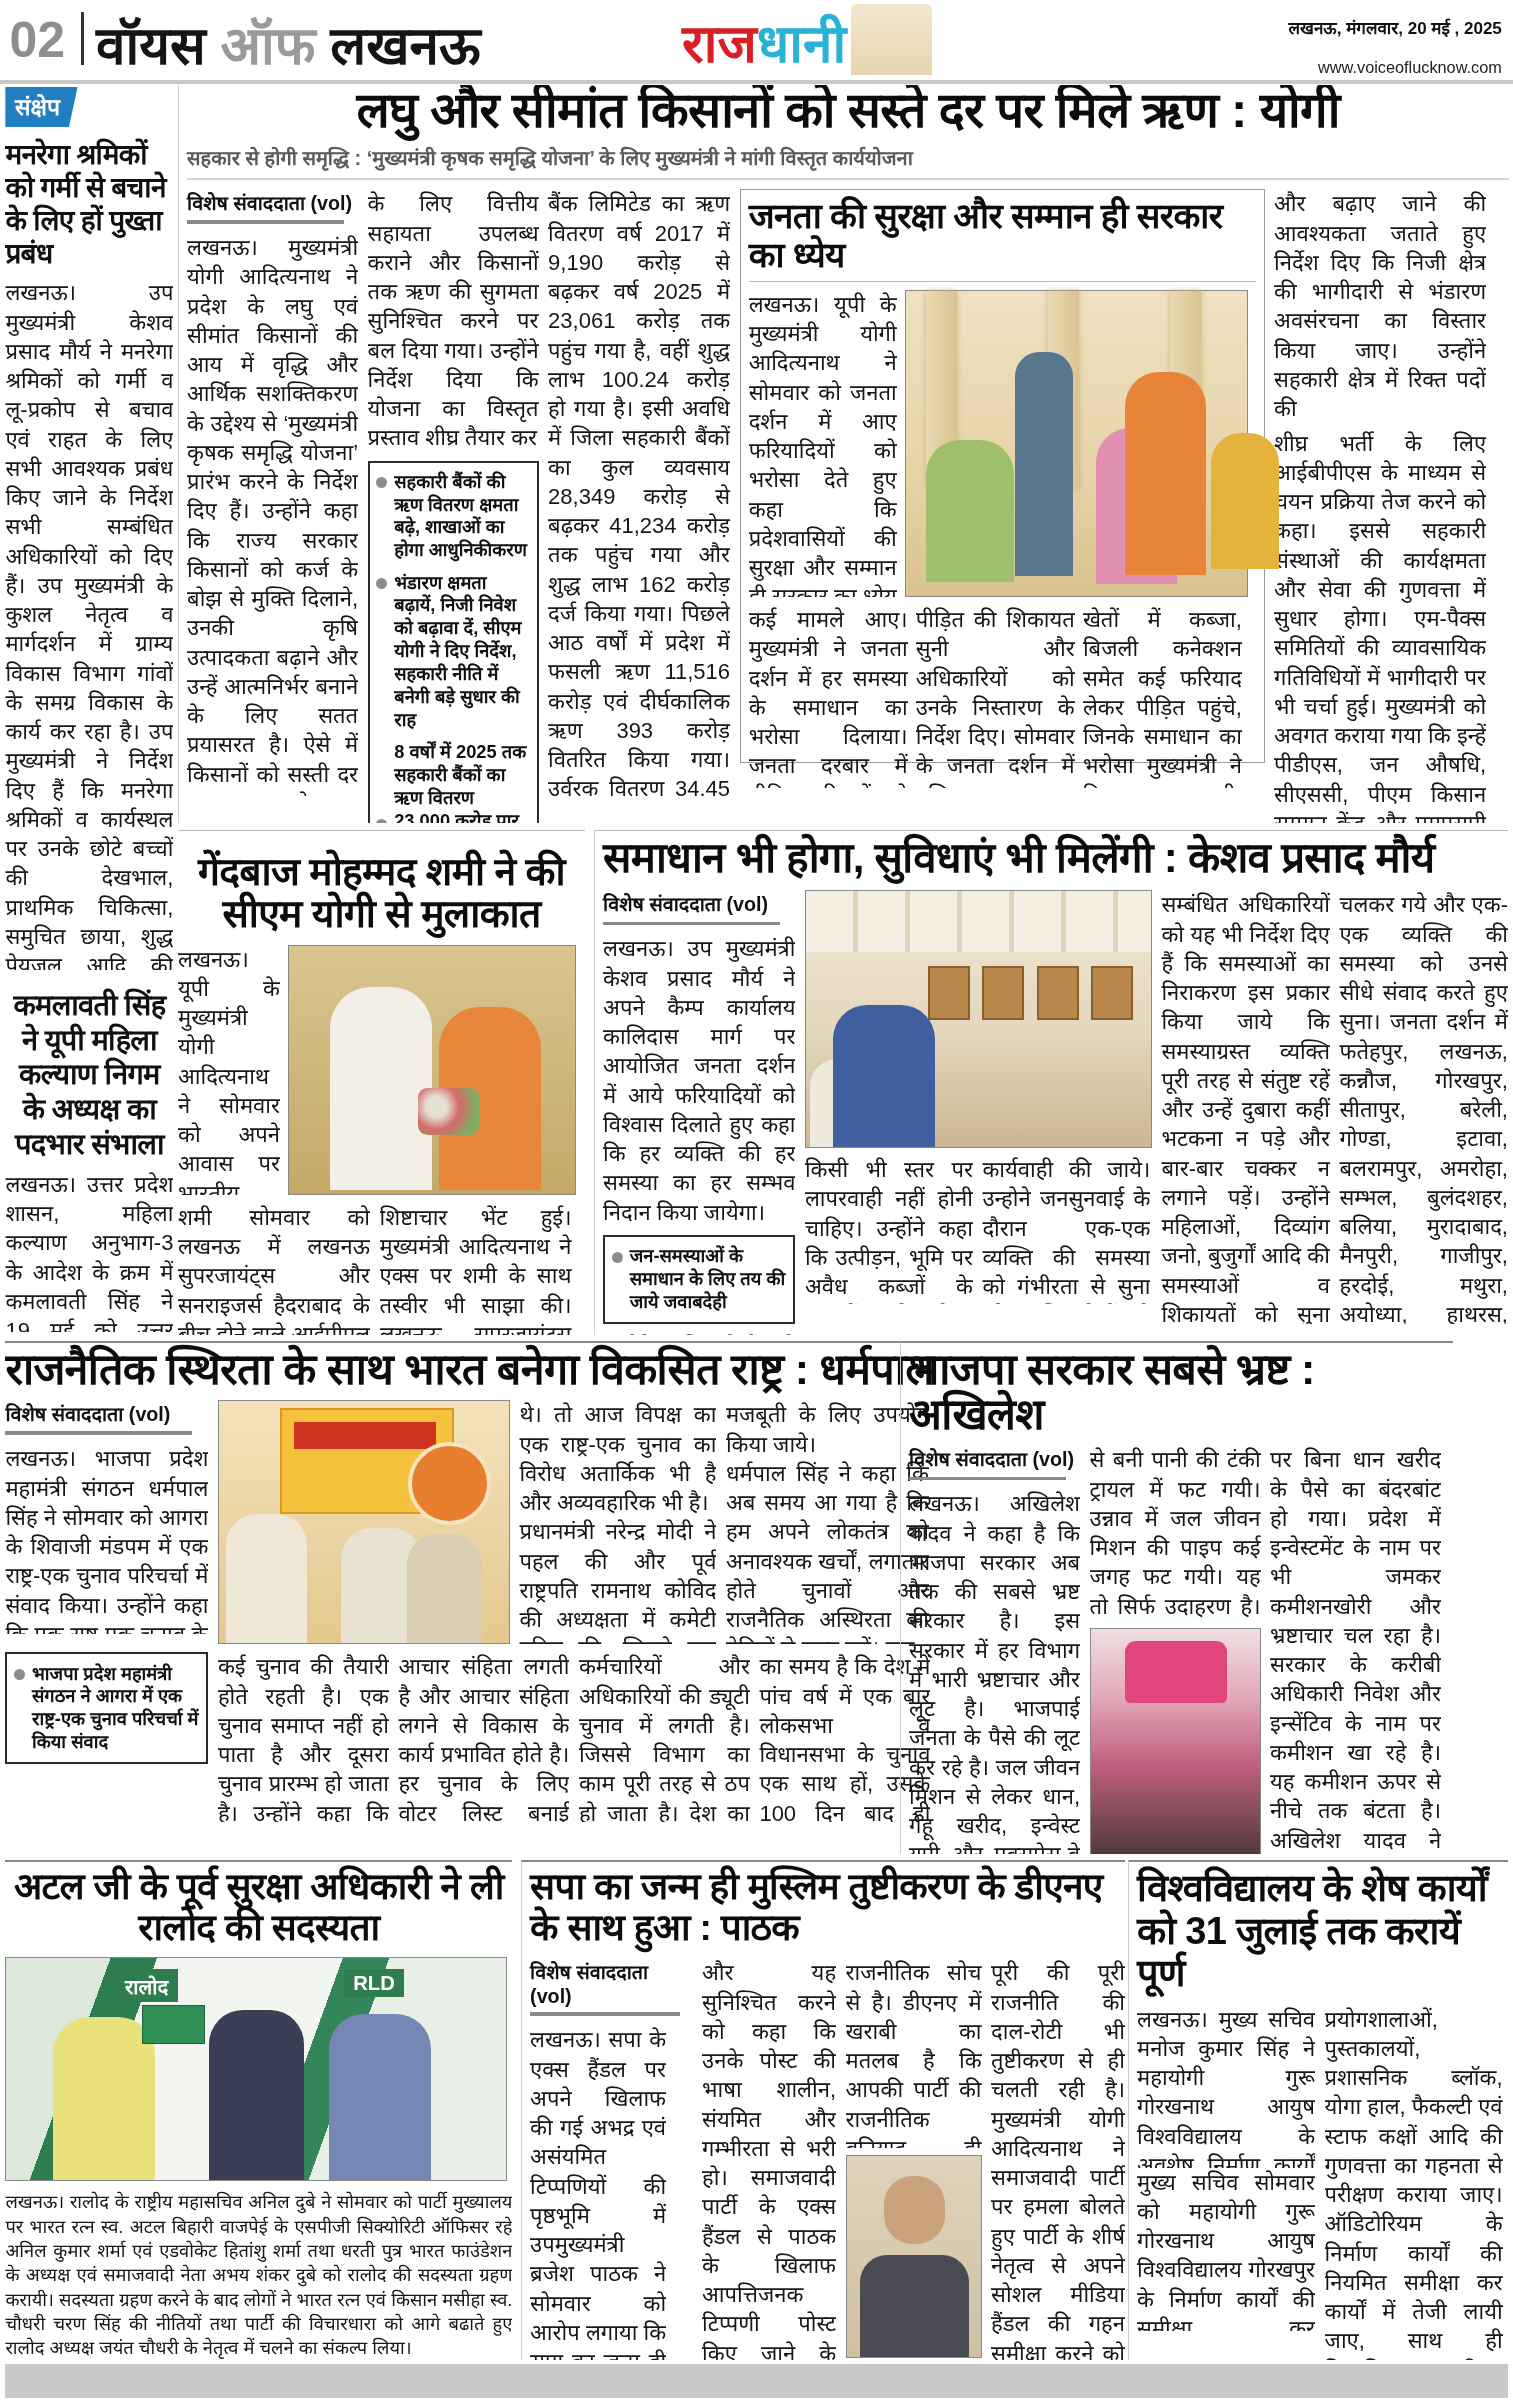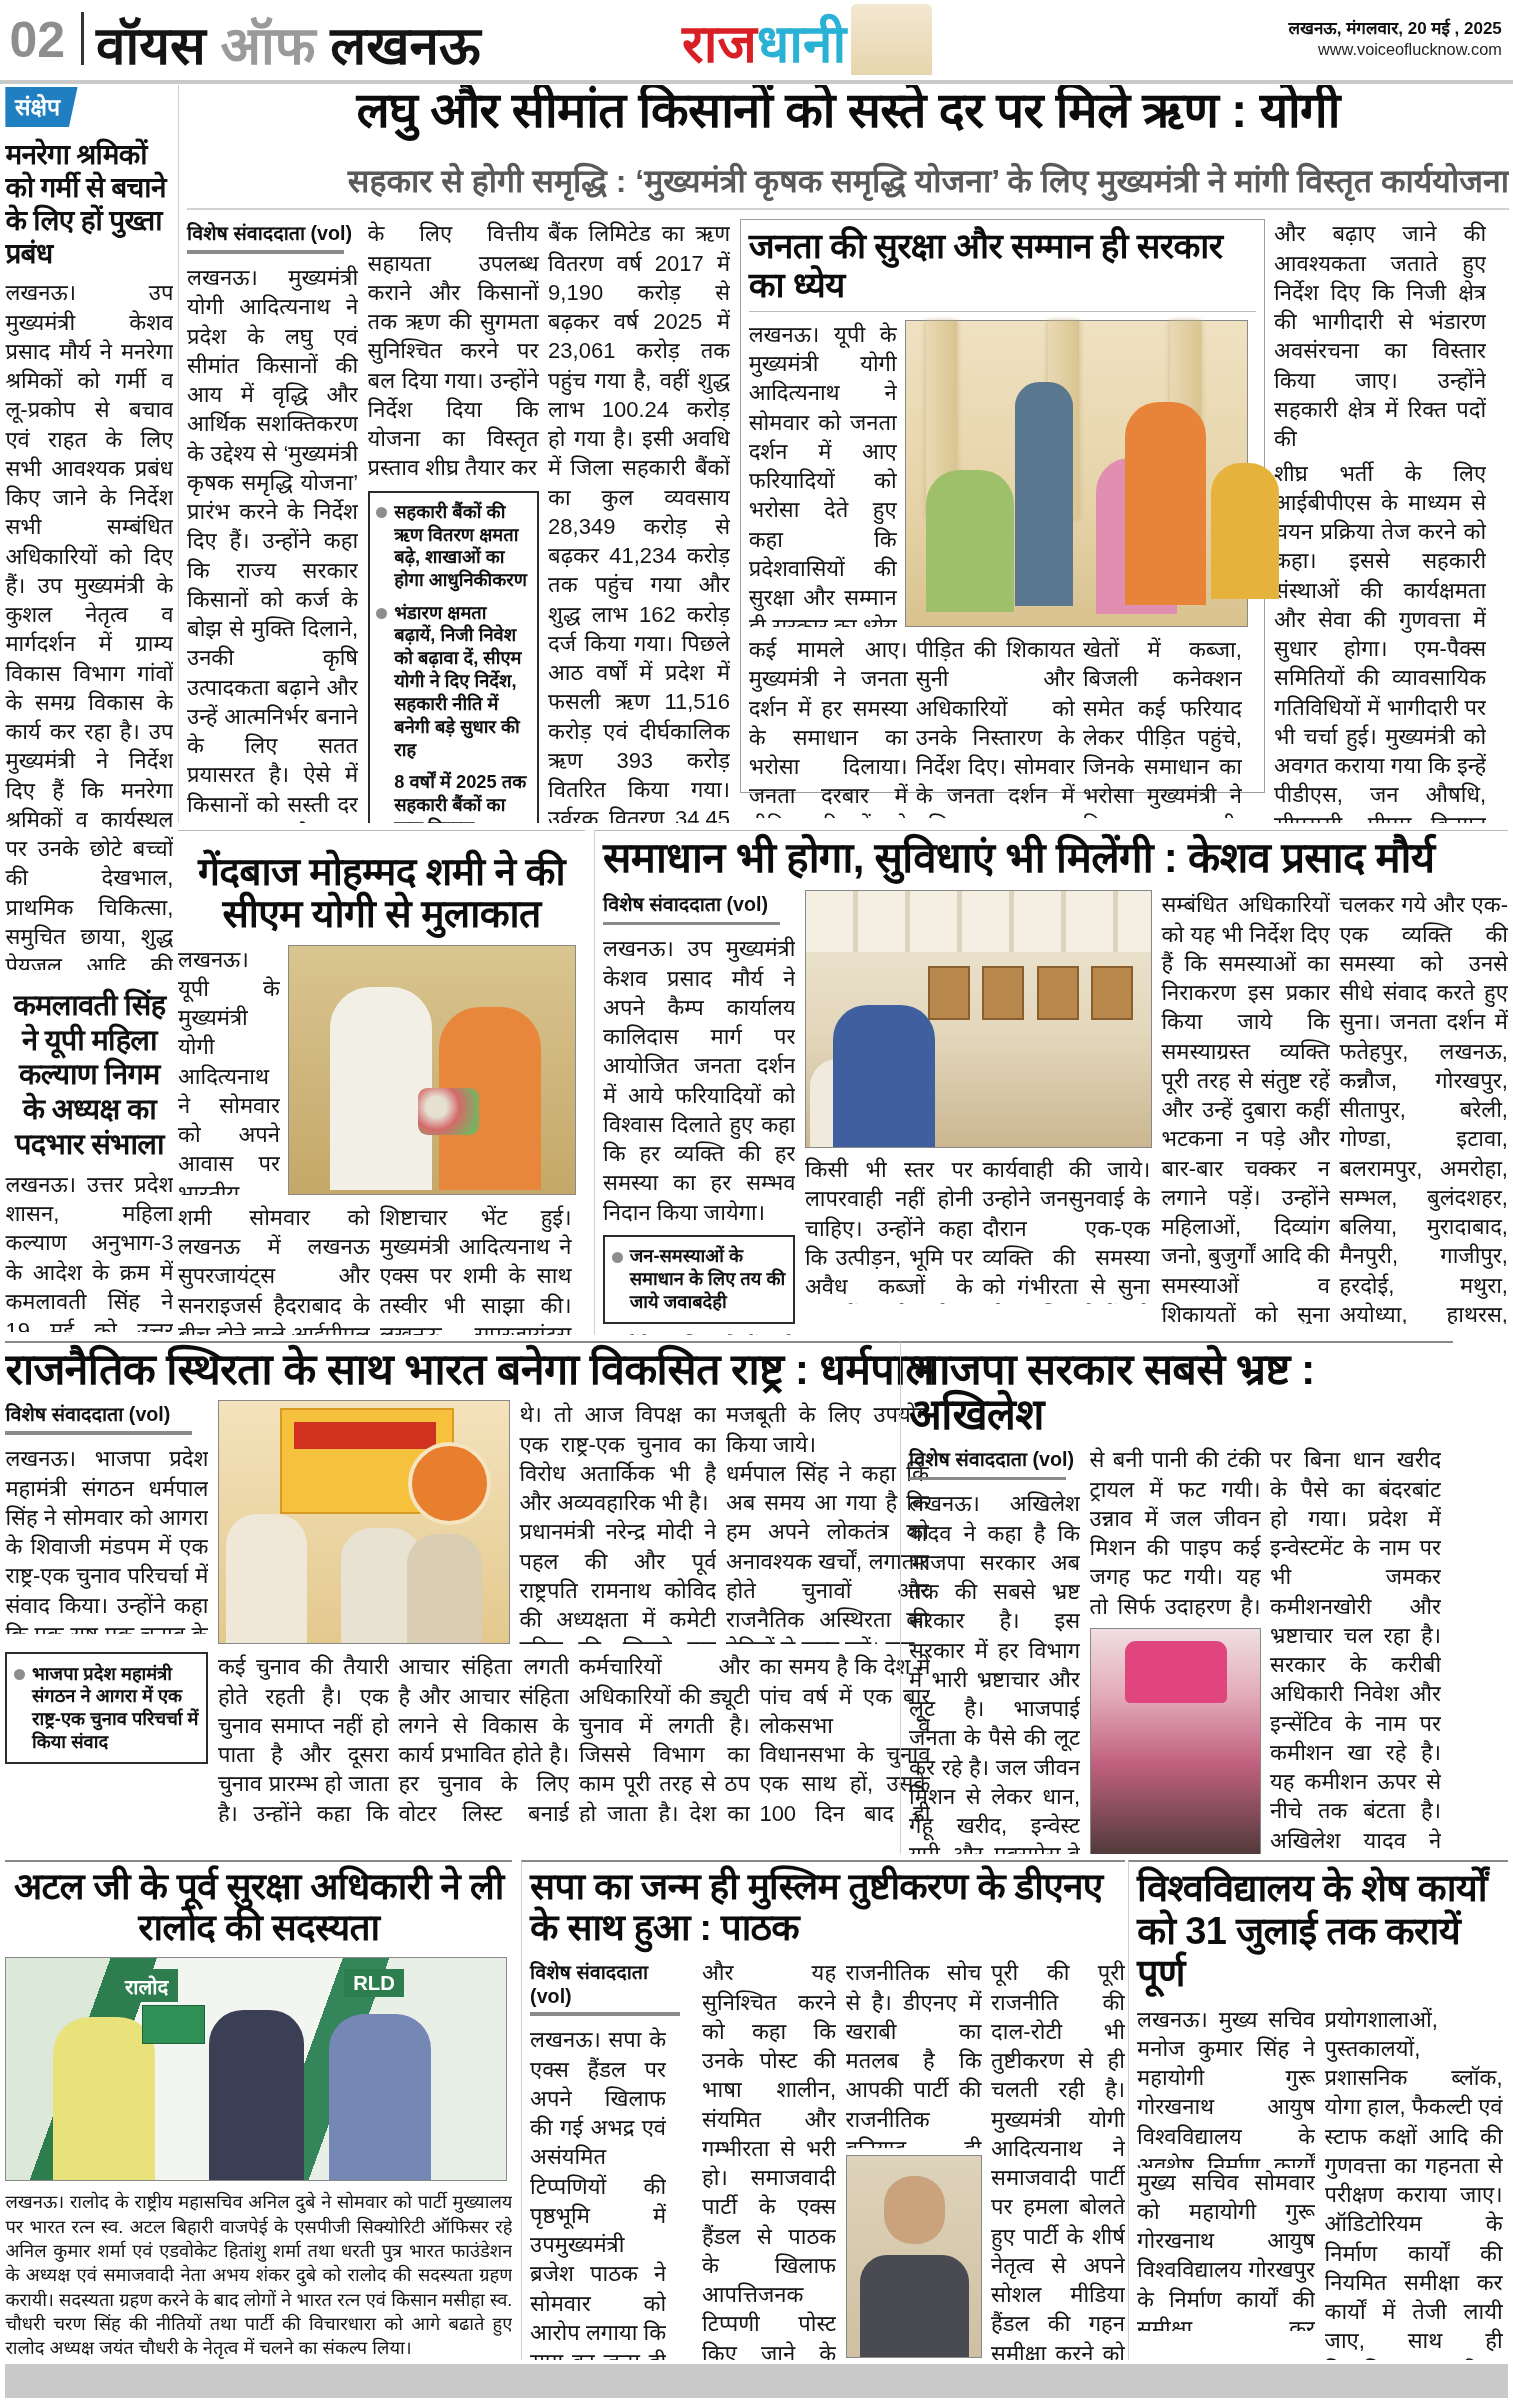--- a/index.html
+++ b/index.html
@@ -23,30 +23,30 @@
   #header{left:0;top:0;width:1514px;height:80px;border-bottom:4.7px solid #c9c9c9;background:#fff;}
   #pageno{position:absolute;left:9.5px;top:11px;font-size:50px;font-weight:bold;color:#8e8e8e;}
   #pagebar{position:absolute;left:81px;top:12.2px;width:2.7px;height:53px;background:#333;}
   .masthead{position:absolute;left:96px;top:6.8px;font-size:53px;font-weight:bold;white-space:nowrap;}
   .mast-gray{color:#9a9a9a;} .mast-black{color:#141414;}
   #logo{position:absolute;left:682px;top:5.4px;font-size:53px;font-weight:bold;white-space:nowrap;}
   #logo .r{color:#d81f26;} #logo .d{color:#2ab2d6;}
   #logo-bldg{position:absolute;left:851px;top:4.1px;width:81px;height:71px;background:linear-gradient(#f0e3c8,#e2cf9f);border-radius:5.4px 5.4px 0 0;opacity:.85;}
   #dateline{position:absolute;right:12.2px;top:16.3px;text-align:right;}
   #dateline .d1{font-size:17px;font-weight:bold;}
-  #dateline .d2{font-size:16.3px;color:#222;margin-top:1px;}
+  #dateline .d2{font-size:16.3px;color:#222;margin-top:19px;}
   
   #briefs{left:5.4px;top:87px;width:168px;height:1245px;}
   #briefs-label{display:inline-block;background:#1f7fc0;color:#fff;font-weight:bold;font-size:23px;padding:2.7px 17.6px 5.4px 9.5px;clip-path:polygon(0 0,100% 0,88% 100%,0 100%);}
   .brief-head{font-weight:bold;font-size:28px;line-height:1.18;margin:11px 0 8.1px 0;letter-spacing:-0.7px;}
   .brief-head2{font-weight:bold;font-size:29px;line-height:1.2;margin:17.6px 0 8.1px 0;text-align:center;letter-spacing:-0.7px;}
   
   #lead{left:178px;top:85px;width:1331px;height:738px;border-left:1.4px solid #cfcfcf;padding-left:8.1px;box-sizing:border-box;}
   #lead-headline{font-size:49px;line-height:1.04;text-align:center;}
-  #lead-subhead{font-size:32px;color:#5a5a5a;font-weight:bold;margin-top:22px;padding-bottom:6.8px;border-bottom:2px solid #d2d2d2;letter-spacing:0;text-align:right;}
+  #lead-subhead{font-size:20px;color:#5a5a5a;font-weight:bold;margin-top:8px;padding-bottom:6.8px;border-bottom:2px solid #d2d2d2;letter-spacing:0;}
   #lead-cols{margin-top:9.5px;}
   .leadcol{width:171px;}
   #lead-col3{width:182px;}
   
   #janata{width:525px;border:1.4px solid #9d9d9d;padding:6.8px 8.1px;box-sizing:border-box;height:574px;}
   #janata-headline{font-size:35px;line-height:1.1;border-bottom:1.4px solid #bbb;padding-bottom:6.8px;}
   #janata-top{display:flex;gap:8.1px;margin-top:8.1px;}
   #janata-intro{width:148px;}
   #photo-janata{width:343px;height:307px;background:linear-gradient(#efe2c2 0%,#e6d3a8 60%,#d9c28f 100%);}
   .curtain{position:absolute;top:0;width:31px;height:65%;background:linear-gradient(90deg,#e9d9b4,#d9c490);box-shadow:0 0 5.4px #c9b484;}

